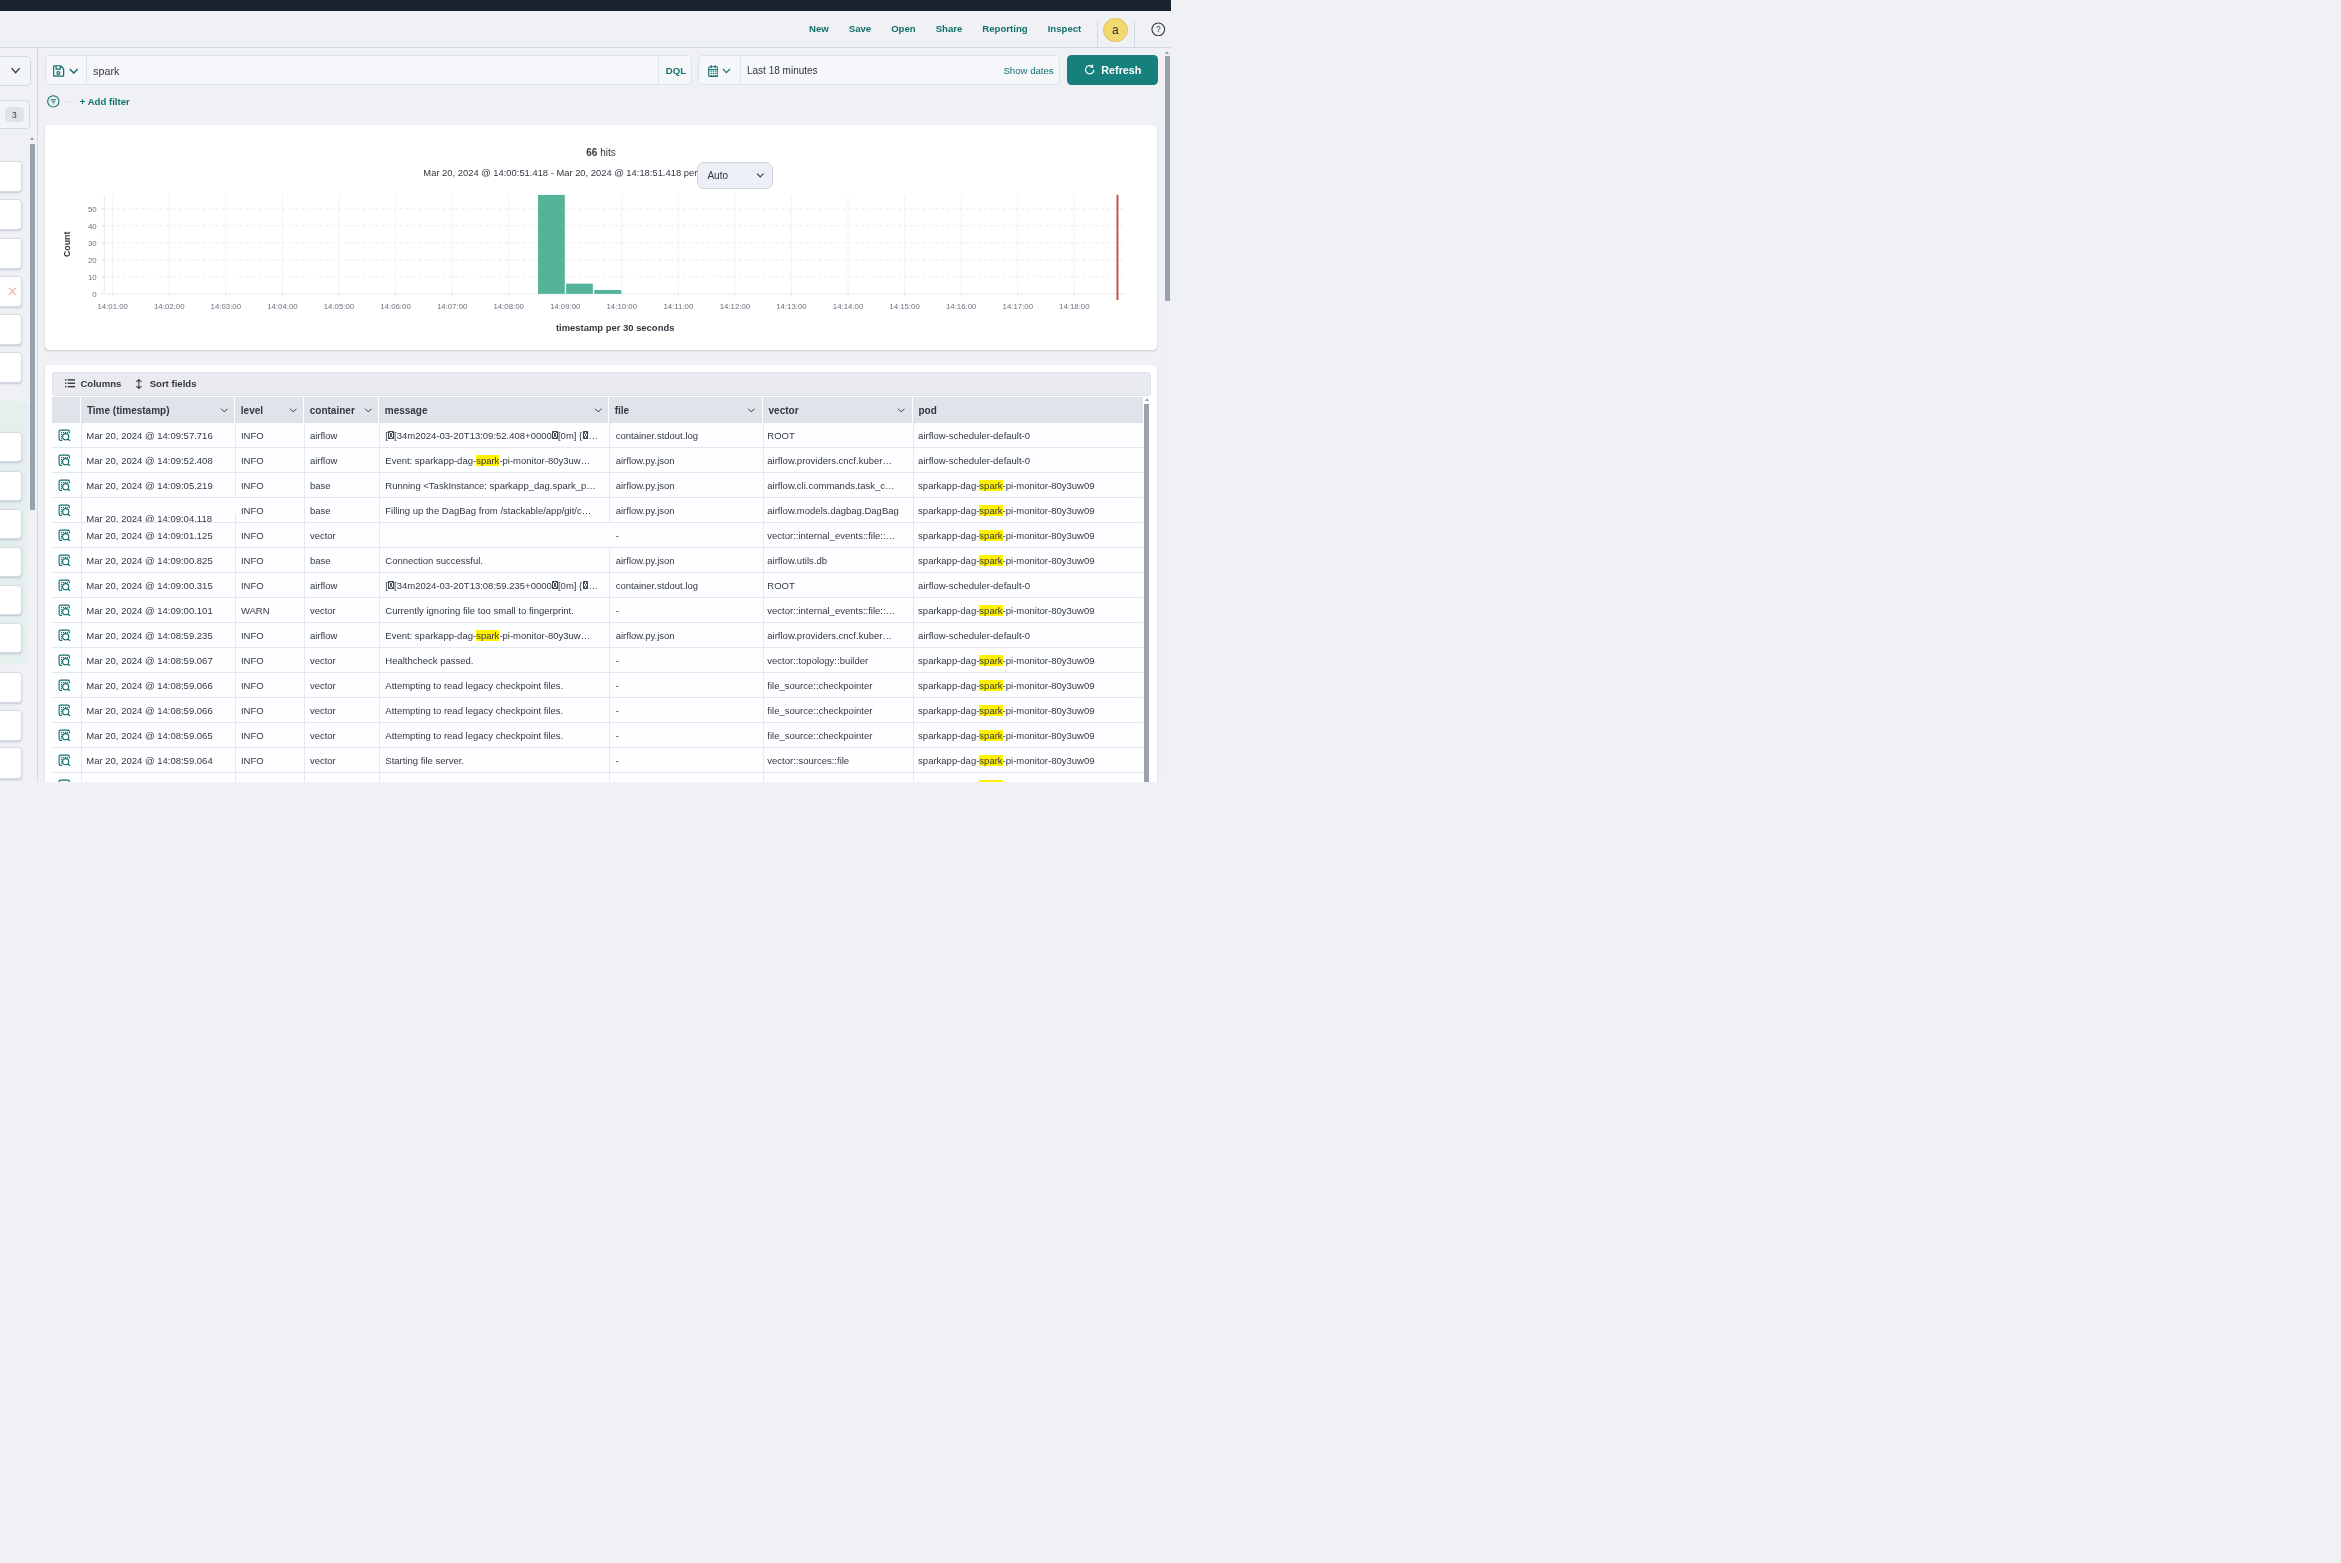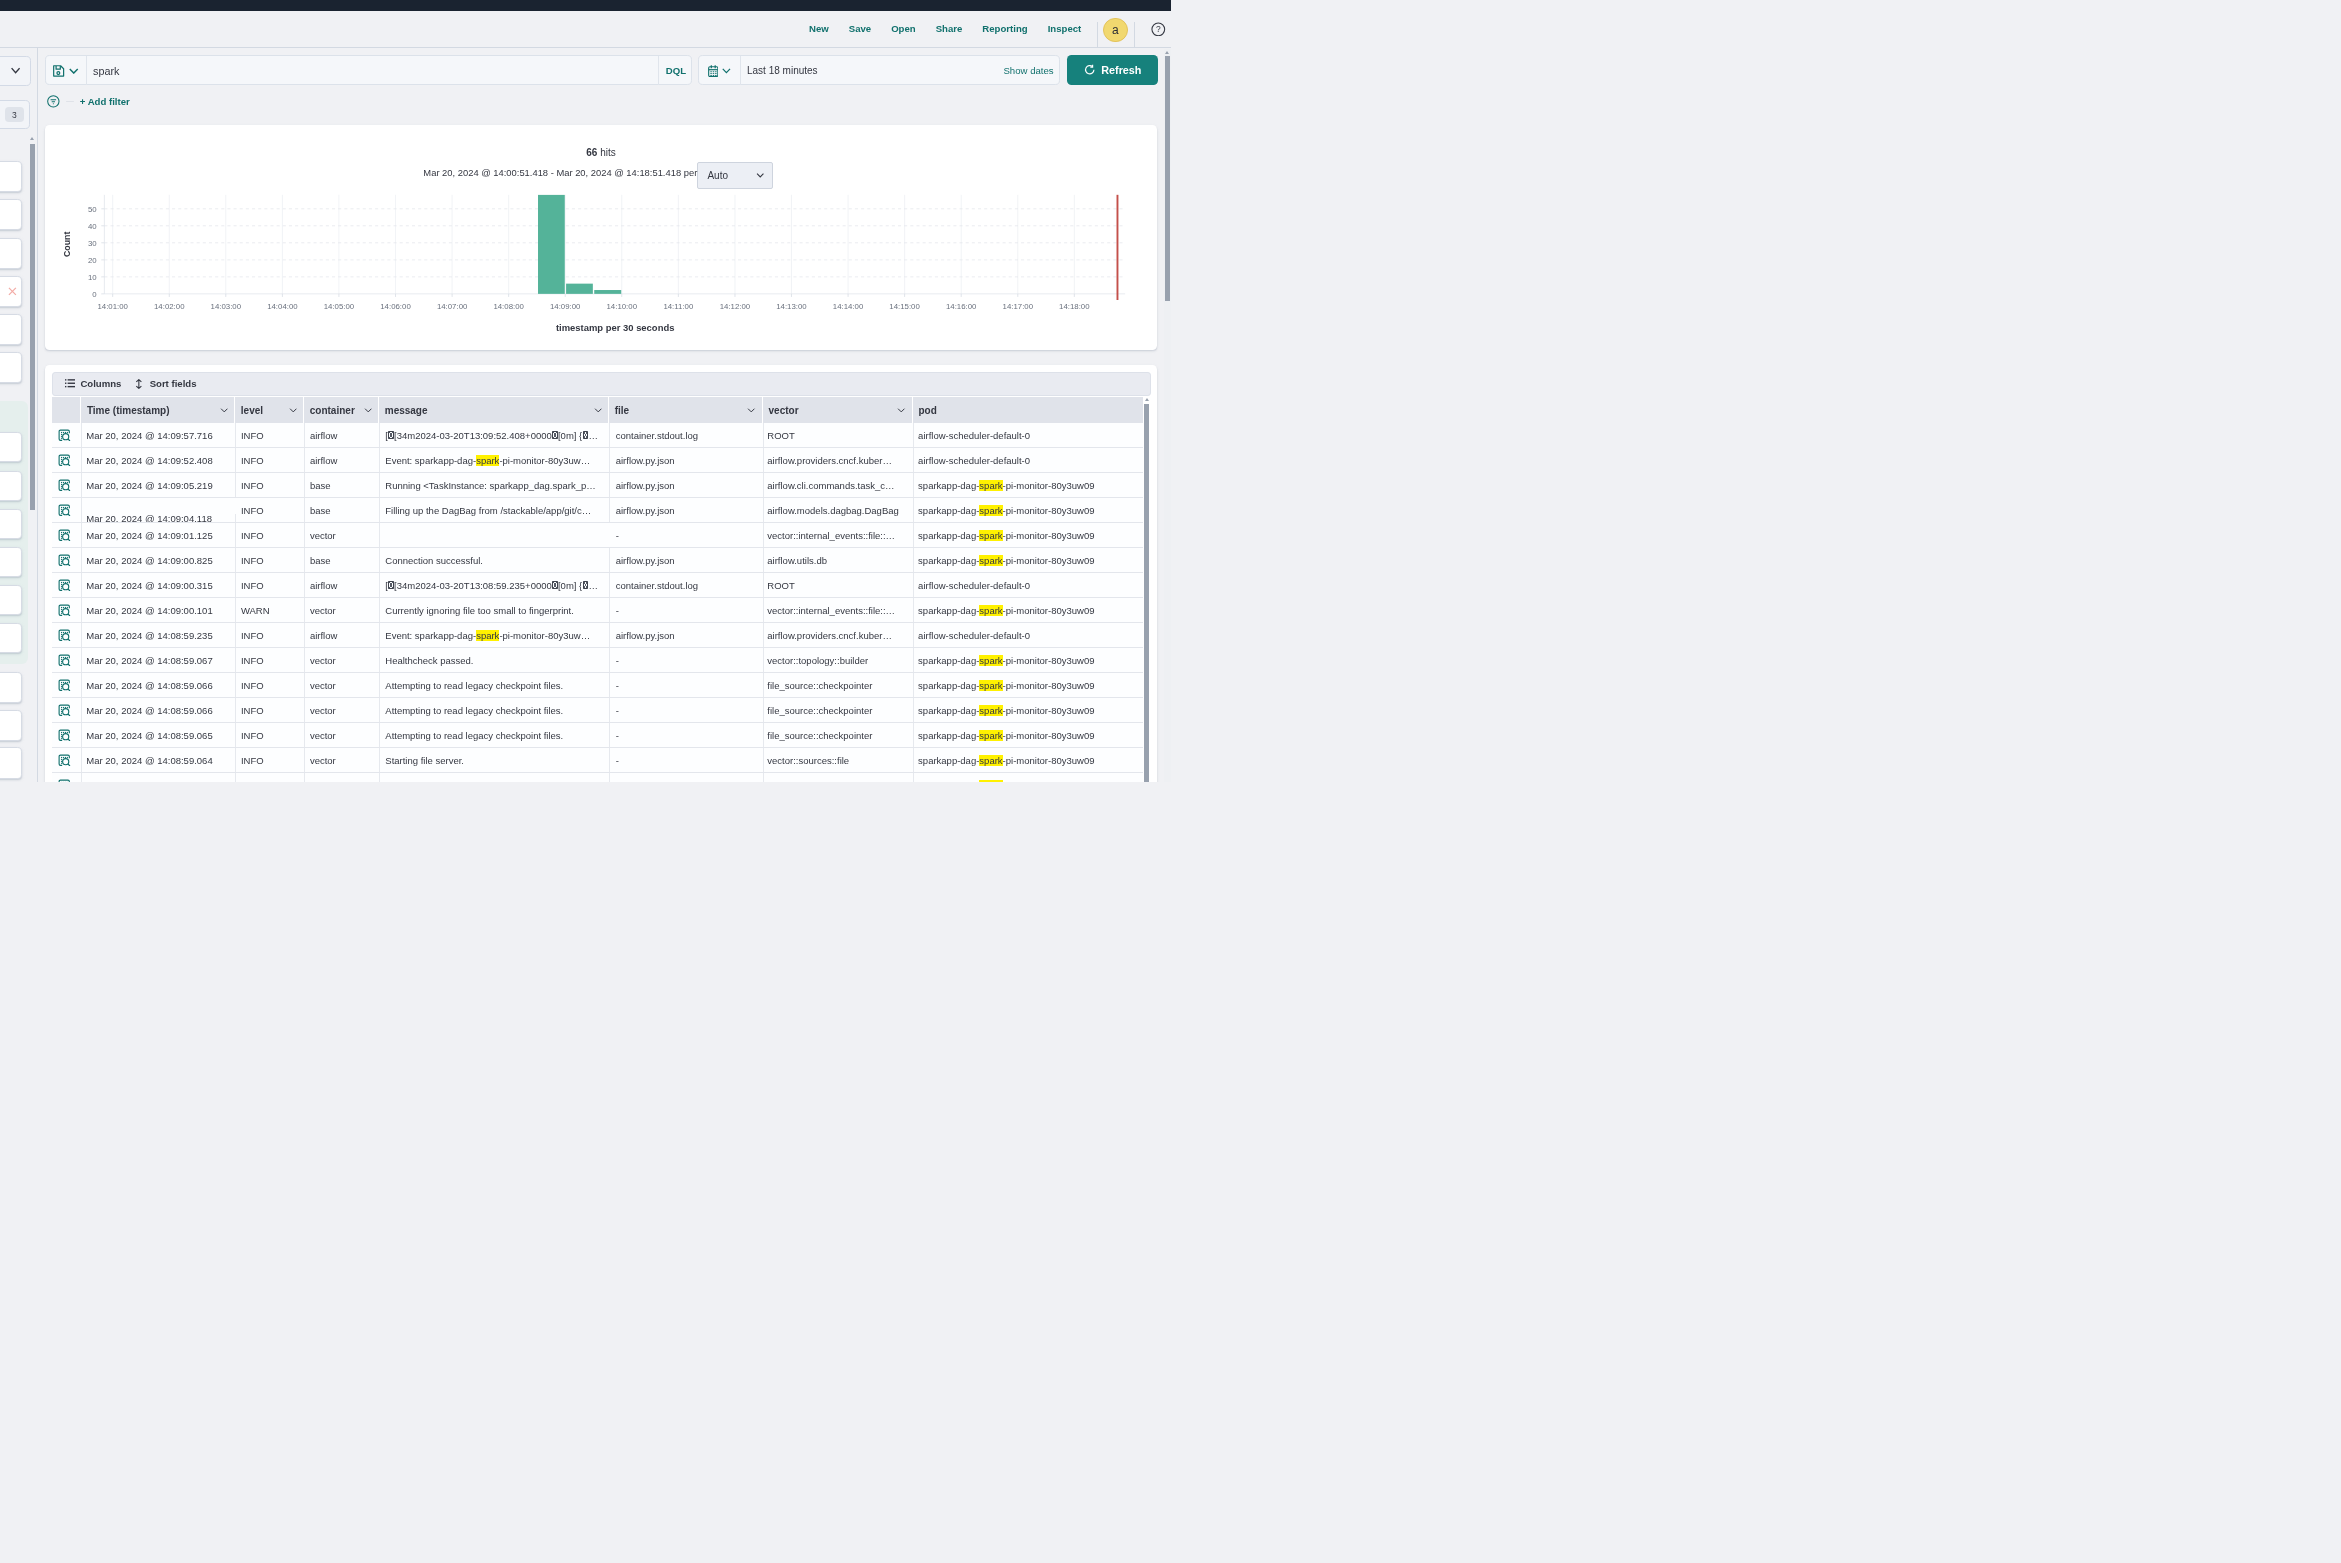--- a/index.html
+++ b/index.html
@@ -152,21 +152,21 @@
     </svg>
     <div style="width:7.7px; height:1.2px; background:#dfe2e8; border-radius:0.8px;"></div>
     <span style="font-size:9.6px; font-weight:bold; color:#11716d;">+ Add filter</span>
   </div>
 </div>
 
 <div class="panel" style="top:125px; height:225px;" id="chartpanel">
   <div style="position:absolute; top:21.5px; width:100%; text-align:center; font-size:10px;"><b>66</b> hits</div>
   <div style="position:absolute; top:37px; left:-2.7px; width:100%; height:27px; display:flex; align-items:center; justify-content:center;">
     <span style="font-size:9.4px; position:relative; top:-2.7px;">Mar 20, 2024 @ 14:00:51.418 - Mar 20, 2024 @ 14:18:51.418 per</span>
-    <span style="display:inline-flex; align-items:center; justify-content:space-between; margin-left:0; width:76px; height:27px; background:#eceff5; border:0.8px solid #ced4de; border-radius:2px; padding:0 7.7px 0 9.2px;">
+    <span style="display:inline-flex; align-items:center; justify-content:space-between; margin-left:0; width:76px; height:27px; background:#eceff5; border:0.8px solid #ced4de; border-radius:7px; padding:0 7.7px 0 9.2px;">
       <span style="font-size:10px;">Auto</span>
       <svg width="8.5" height="8.5" viewBox="0 0 12 12" fill="none" stroke="#343741" stroke-width="1.5">
           <path d="M1.5 3.8 L6 8.3 L10.5 3.8"></path>
         </svg>
     </span>
   </div>
   <svg id="plot" width="1112" height="225" style="position:absolute; left:0; top:0;" viewBox="0 0 1446 292">
     <line x1="88.0" y1="90.5" x2="88.0" y2="219.3" stroke="#edeff3" stroke-width="1"></line>
     <line x1="161.6" y1="90.5" x2="161.6" y2="219.3" stroke="#edeff3" stroke-width="1"></line>
     <line x1="235.1" y1="90.5" x2="235.1" y2="219.3" stroke="#edeff3" stroke-width="1"></line>

